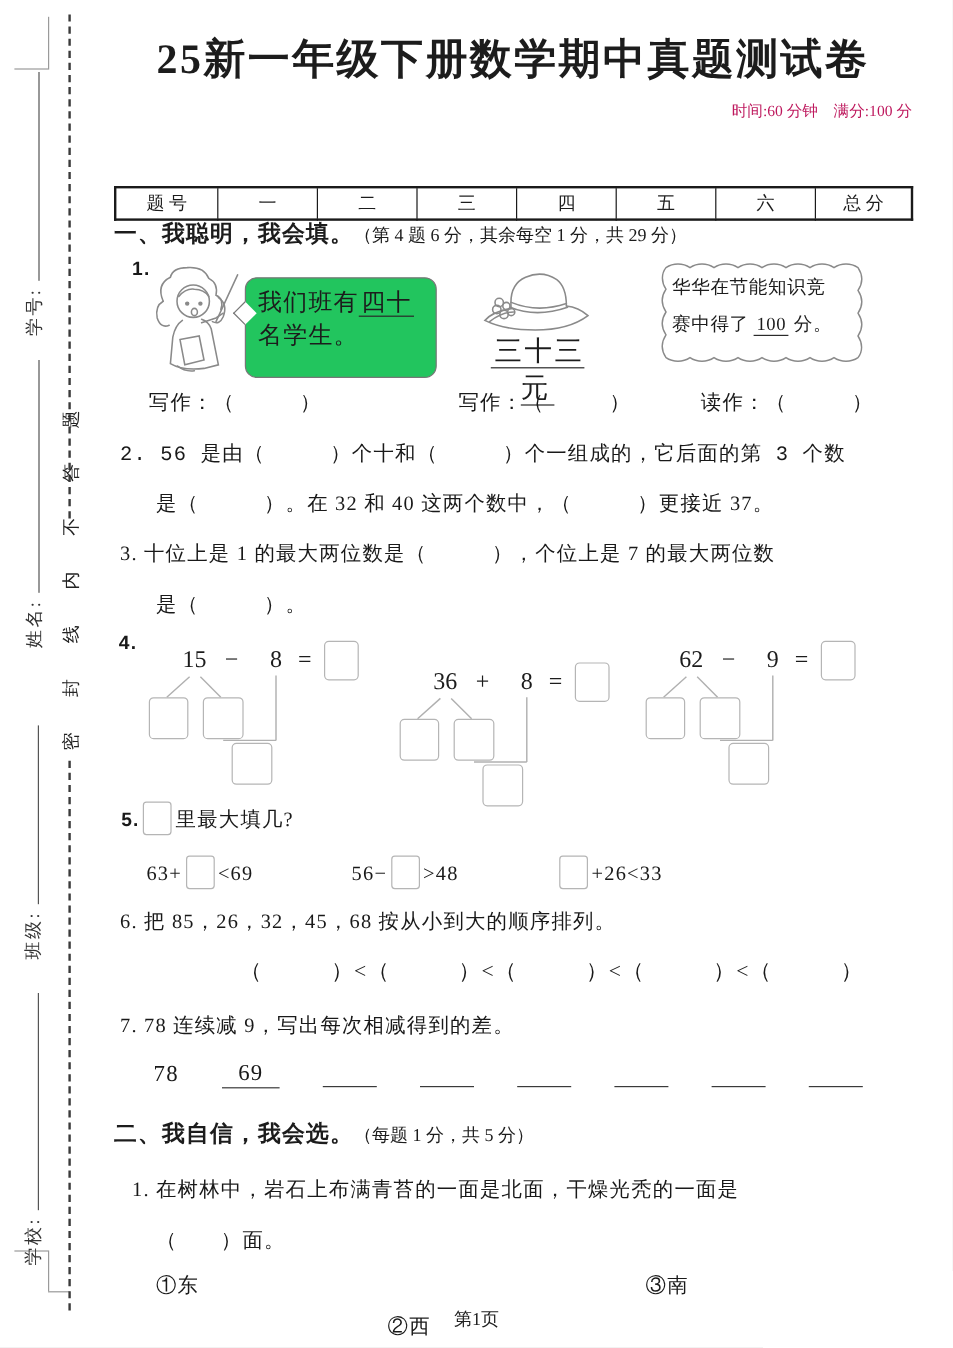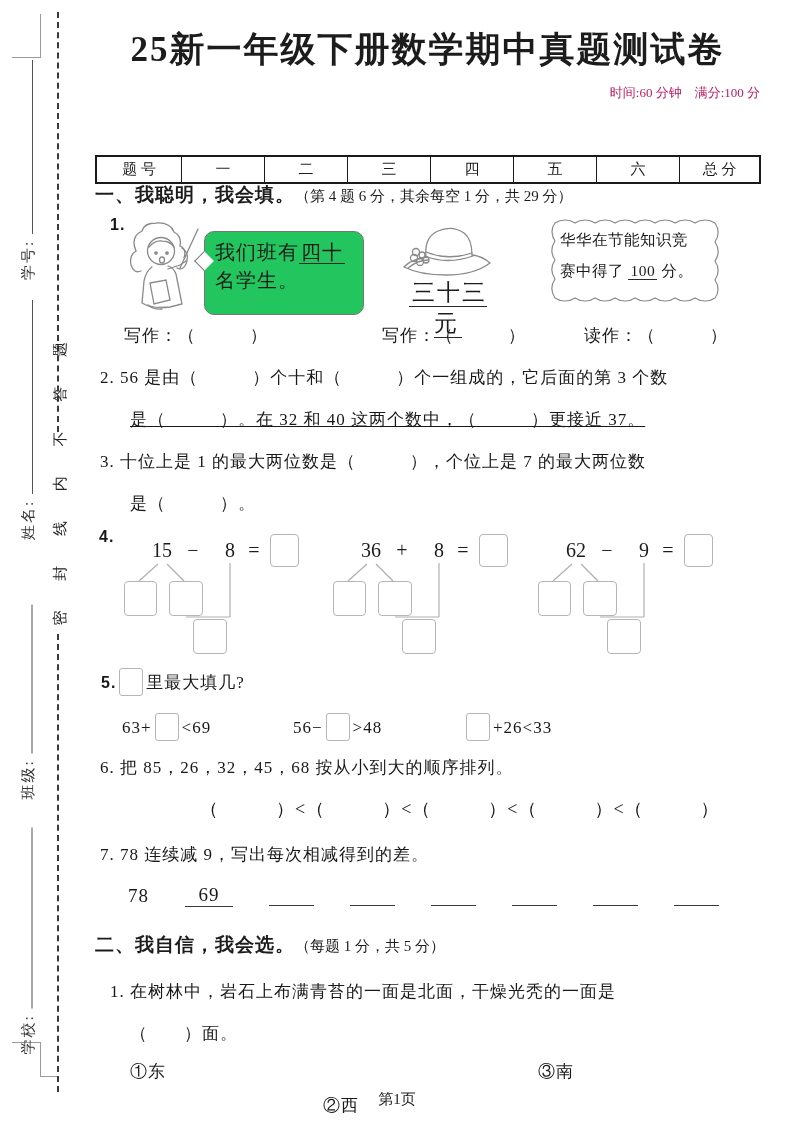--- a/index.html
+++ b/index.html
@@ -157,22 +157,22 @@
     <div class="txt">
       <div>华华在节能知识竞</div>
       <div><span>赛中得了 </span><span class="u">100</span><span> 分。</span></div>
     </div>
   </div>
 
   <div class="qline" style="left:124px;top:324px;">写作：（　　　）</div>
   <div class="qline" style="left:382px;top:324px;">写作：（　　　）</div>
   <div class="qline" style="left:584px;top:324px;">读作：（　　　）</div>
 
-  <div class="qline" style="left:100px;top:366px;">2. 56 是由（　　　）个十和（　　　）个一组成的，它后面的第 3 个数</div>
-  <div class="qline" style="left:130px;top:408px;text-decoration:underline;">是（　　　）。在 32 和 40 这两个数中，（　　　）更接近 37。</div>
+  <div class="qline" style="left:100px;top:366px;font-family:Liberation Mono, monospace;">2. 56 是由（　　　）个十和（　　　）个一组成的，它后面的第 3 个数</div>
+  <div class="qline" style="left:130px;top:408px;">是（　　　）。在 32 和 40 这两个数中，（　　　）更接近 37。</div>
   <div class="qline" style="left:100px;top:450px;">3. 十位上是 1 的最大两位数是（　　　），个位上是 7 的最大两位数</div>
   <div class="qline" style="left:130px;top:492px;">是（　　　）。</div>
 
   <div class="qline qnum" style="left:99px;top:528px;">4.</div>
 
   <div class="bond" style="left:122px;top:526px;">
     <svg width="200" height="132" viewBox="0 0 200 132">
       <g stroke="#b0b0b0" stroke-width="1.2">
         <line x1="36" y1="38" x2="17" y2="55"></line>
           <line x1="45" y1="38" x2="62" y2="55"></line>
@@ -183,21 +183,21 @@
     <span class="nb" style="left:22px;top:13px;width:36px;">15</span>
     <span class="nb" style="left:60px;top:13px;width:22px;">−</span>
     <span class="nb" style="left:96px;top:13px;width:24px;">8</span>
     <span class="nb" style="left:121px;top:13px;width:22px;">=</span>
     <span class="sq" style="left:148px;top:8px;width:27px;height:31px;"></span>
     <span class="sq" style="left:2px;top:55px;width:31px;height:33px;"></span>
     <span class="sq" style="left:47px;top:55px;width:32px;height:33px;"></span>
     <span class="sq" style="left:71px;top:93px;width:32px;height:33px;"></span>
   </div>
 
-  <div class="bond" style="left:331px;top:526px;">
+  <div class="bond" style="left:331px;top:544px;">
     <svg width="200" height="132" viewBox="0 0 200 132">
       <g stroke="#b0b0b0" stroke-width="1.2">
         <line x1="36" y1="38" x2="17" y2="55"></line>
           <line x1="45" y1="38" x2="62" y2="55"></line>
         <line x1="108" y1="37" x2="108" y2="91"></line>
           <line x1="64" y1="91" x2="108" y2="91"></line>
       </g>
     </svg>
     <span class="nb" style="left:22px;top:13px;width:36px;">36</span>
     <span class="nb" style="left:60px;top:13px;width:22px;">+</span>

